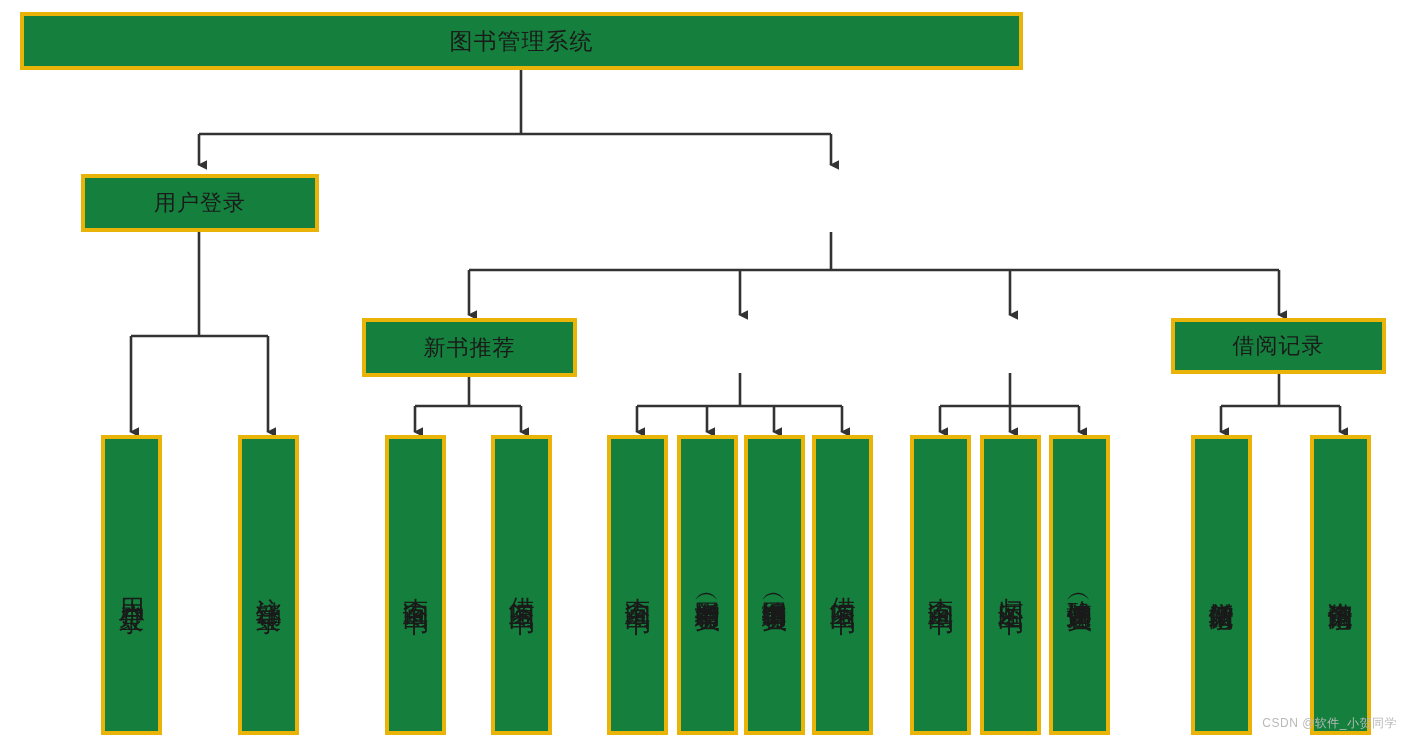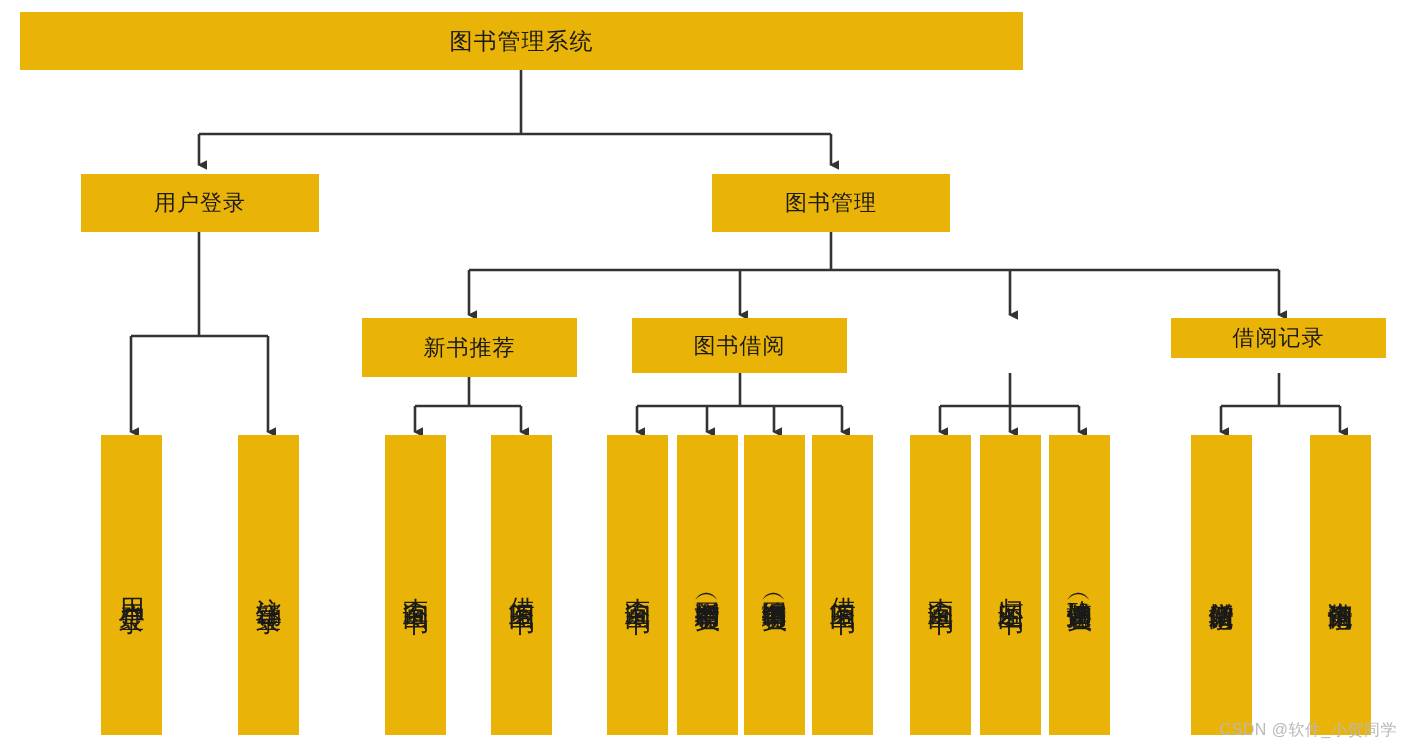--- a/index.html
+++ b/index.html
@@ -22,22 +22,22 @@
   svg#wires {
     position: absolute;
     left: 0;
     top: 0;
     width: 1405px;
     height: 747px;
   }
   .node {
     position: absolute;
     box-sizing: border-box;
-    background: #eab308;
-    border: 6px solid #eab308;
+    background: #15803d;
+    border: 4px solid #eab308;
     display: flex;
     align-items: center;
     justify-content: center;
     color: #1a1a1a;
   }
   .node-label {
     display: block;
     text-align: center;
     line-height: 1.15;
     white-space: nowrap;
@@ -63,22 +63,22 @@
     letter-spacing: 4px;
     white-space: nowrap;
   }
   .node.vertical.tall-text .node-label {
     font-size: 25px;
     letter-spacing: 1px;
   }
   .watermark {
     position: absolute;
     right: 8px;
-    bottom: 6px;
-    font-size: 16px;
+    bottom: 15px;
+    font-size: 12px;
     color: #b9b9b9;
     letter-spacing: 0.5px;
     white-space: nowrap;
     pointer-events: none;
   }
 </style>
 </head>
 <body>
 
 <div id="canvas">
@@ -135,34 +135,28 @@
   </svg>
 
   <div class="node root horizontal" style="left:20px; top:12px; width:1003px; height:58px;">
     <span class="node-label">图书管理系统</span>
   </div>
 
   <div class="node horizontal" style="left:81px; top:174px; width:238px; height:58px;">
     <span class="node-label">用户登录</span>
   </div>
 
-  <div class="node horizontal" style="left:712px; top:174px; width:238px; height:58px;">
-    <span class="node-label">图书管理</span>
-  </div>
 
   <div class="node horizontal" style="left:362px; top:318px; width:215px; height:59px;">
     <span class="node-label">新书推荐</span>
   </div>
 
-  <div class="node horizontal" style="left:632px; top:318px; width:215px; height:55px;">
-    <span class="node-label">图书借阅</span>
-  </div>
-
-
-  <div class="node horizontal" style="left:1171px; top:318px; width:215px; height:40px;">
+
+
+  <div class="node horizontal" style="left:1171px; top:318px; width:215px; height:56px;">
     <span class="node-label">借阅记录</span>
   </div>
 
   <div class="node vertical" style="left:101px; top:435px; width:61px; height:300px;">
     <span class="node-label">用户登录</span>
   </div>
 
   <div class="node vertical" style="left:238px; top:435px; width:61px; height:300px;">
     <span class="node-label">注销登录</span>
   </div>

